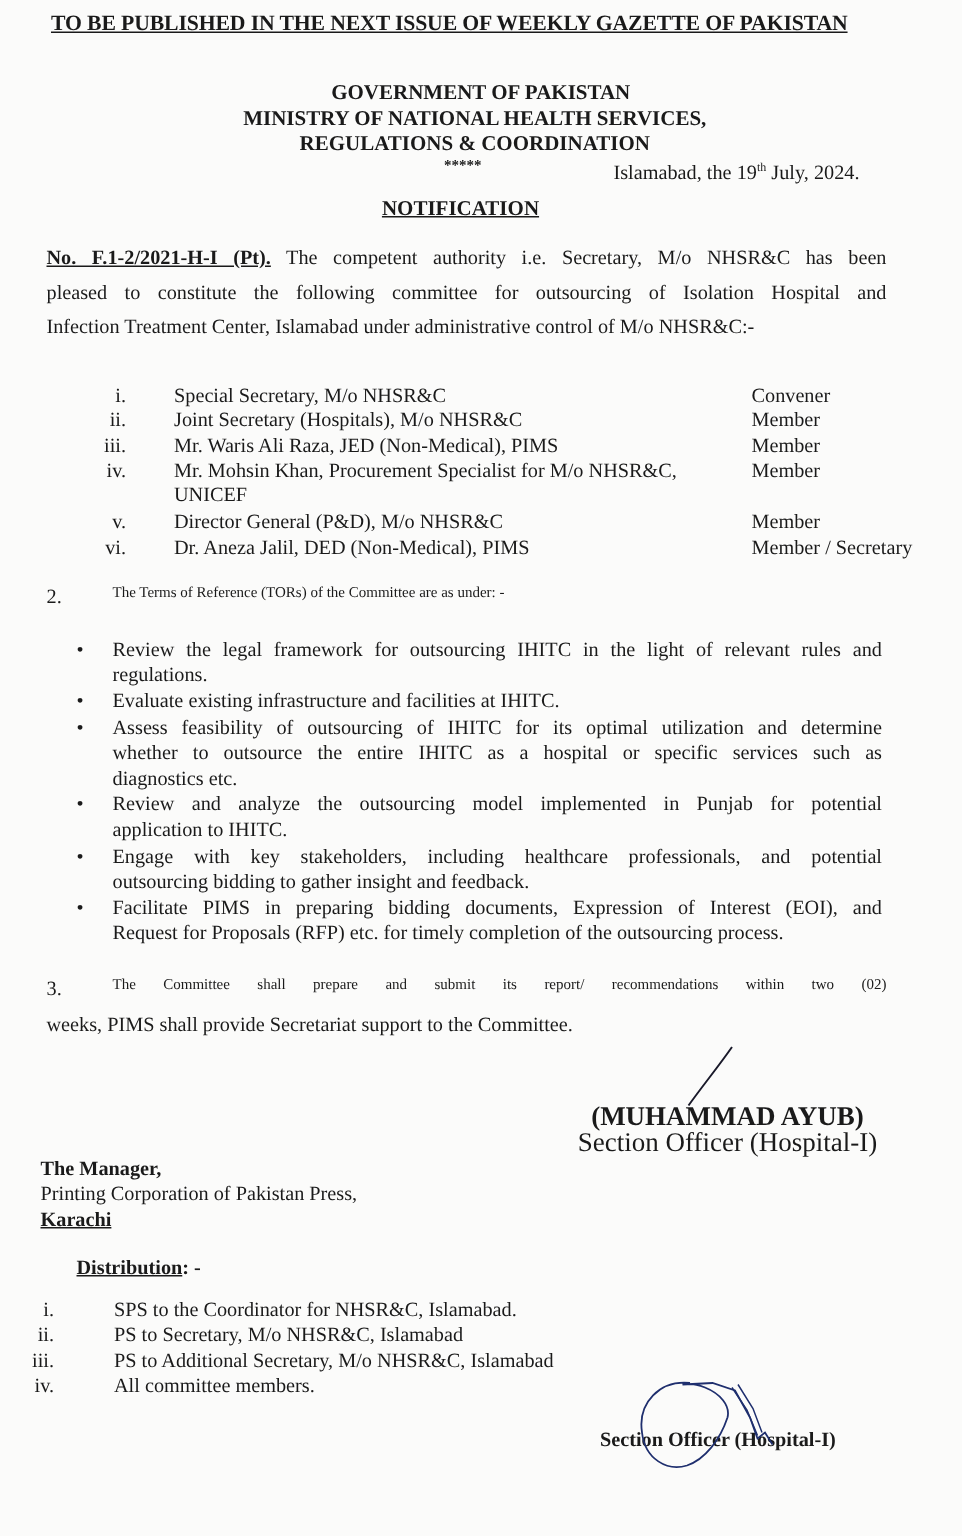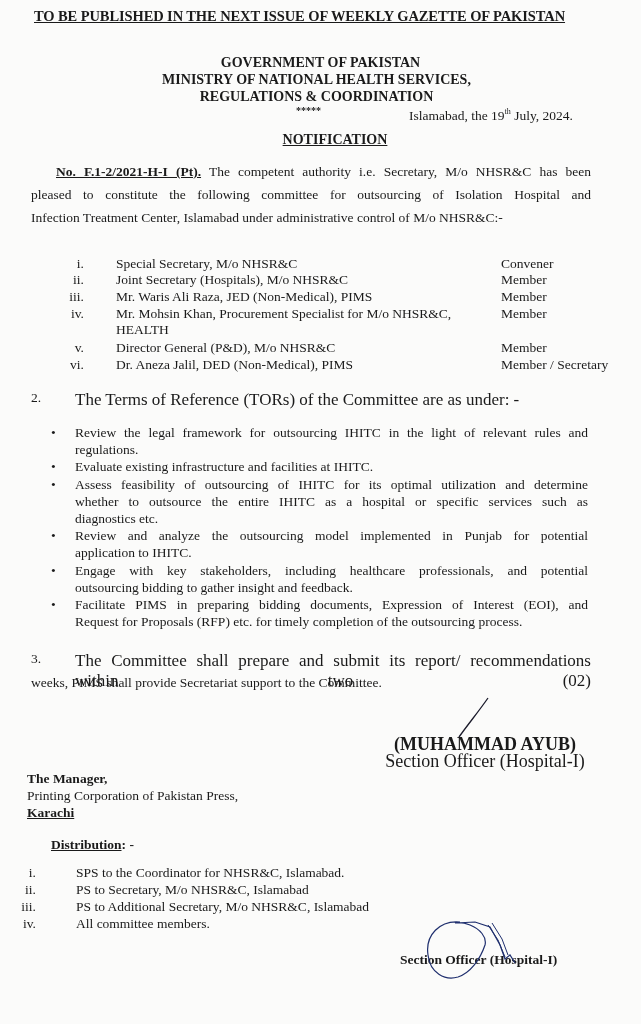--- a/index.html
+++ b/index.html
@@ -11,32 +11,32 @@
     position: relative;
   }
   .page { position: absolute; left: 0; top: 0; width: 641px; height: 866px; }
   .abs { position: absolute; white-space: nowrap; }
   .b { font-weight: bold; }
   .u { text-decoration: underline; }
   .gazette { left: 34px; top: 8px; font-size: 14.5px; font-weight: bold; text-decoration: underline; letter-spacing: -0.1px; }
   .hdr { left: 0; width: 641px; text-align: center; font-weight: bold; font-size: 14px; }
   .date { left: 409px; top: 107px; font-size: 13.5px; }
   .date sup { font-size: 8px; }
-  .notif-title { left: 0; width: 614px; text-align: center; top: 132px; font-size: 14px; font-weight: bold; text-decoration: underline; padding-left: 28px; }
+  .notif-title { left: 0; width: 614px; text-align: center; top: 132px; font-size: 14px; font-weight: bold; text-decoration: underline; }
   .para { font-size: 13.5px; line-height: 23px; }
   .p1 { left: 31px; top: 160px; width: 560px; white-space: normal; text-align: justify; }
-  .p1 .ref { font-weight: bold; text-decoration: underline; margin-left: 25px; }
+  .p1 .ref { font-weight: bold; text-decoration: underline; }
   .jl { display: block; text-align: justify; text-align-last: justify; }
   .ll { display: block; }
   .member-row { position: absolute; font-size: 13.5px; line-height: 17px; }
   .mnum { position: absolute; width: 40px; text-align: right; left: 44px; }
   .mname { position: absolute; left: 116px; white-space: nowrap; }
   .mrole { position: absolute; left: 501px; white-space: nowrap; }
   .pnum { left: 31px; font-size: 13.5px; }
-  .ptext { left: 75px; font-size: 17px; }
+  .ptext { left: 75px; font-size: 10px; }
   .bullets { position: absolute; left: 48px; top: 424px; width: 540px; font-size: 13.5px; line-height: 17.2px; }
   .bullet { position: relative; padding-left: 27px; margin-bottom: 0; }
   .bullet .dot { position: absolute; left: 3px; top: 0; }
   .bullet .txt { display: block; text-align: justify; }
   .p3b { left: 31px; top: 675px; font-size: 13.5px; }
   .signer { font-size: 18px; text-align: center; }
   .addr { left: 27px; font-size: 13.5px; line-height: 17px; }
   .dist-row { position: absolute; font-size: 13.5px; line-height: 17px; }
   .dnum { position: absolute; width: 36px; text-align: right; left: 0; }
   .dtxt { position: absolute; left: 76px; white-space: nowrap; }
@@ -77,21 +77,21 @@
       <span class="mnum">iii.</span>
         <span class="mname">Mr. Waris Ali Raza, JED (Non-Medical), PIMS</span>
         <span class="mrole">Member</span>
     </div>
     <div class="member-row" style="top:305px; width:641px;">
       <span class="mnum">iv.</span>
         <span class="mname">Mr. Mohsin Khan, Procurement Specialist for M/o NHSR&amp;C,</span>
         <span class="mrole">Member</span>
     </div>
     <div class="member-row" style="top:321px; width:641px;">
-      <span class="mname">HEALTH</span>
+      <span class="mname">UNICEF</span>
     </div>
     <div class="member-row" style="top:339px; width:641px;">
       <span class="mnum">v.</span>
         <span class="mname">Director General (P&amp;D), M/o NHSR&amp;C</span>
         <span class="mrole">Member</span>
     </div>
     <div class="member-row" style="top:356px; width:641px;">
       <span class="mnum">vi.</span>
         <span class="mname">Dr. Aneza Jalil, DED (Non-Medical), PIMS</span>
         <span class="mrole">Member / Secretary</span>

